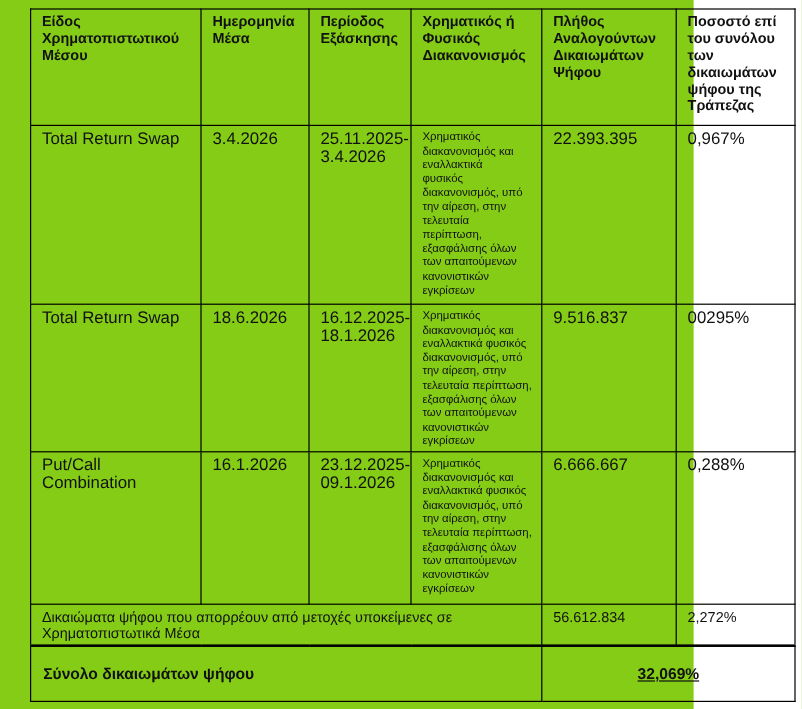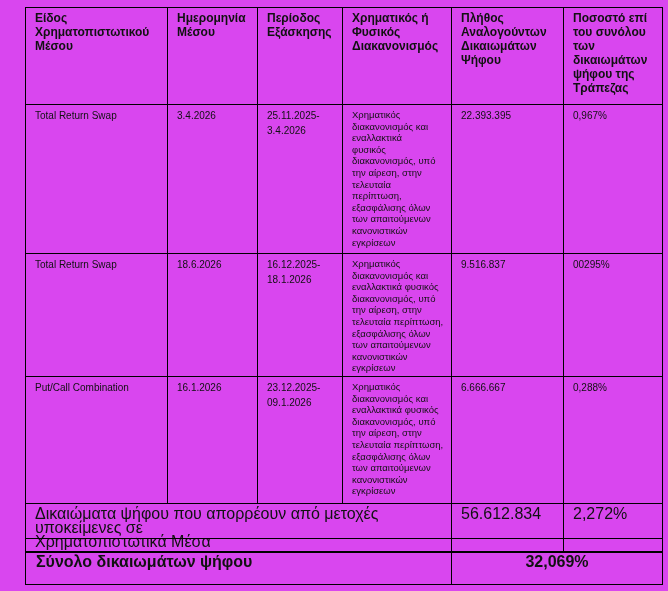--- a/index.html
+++ b/index.html
@@ -2,23 +2,23 @@
 <html><head>
 <meta charset="utf-8">
 <style>
   html, body {
     margin: 0;
     padding: 0;
     background: #ffffff;
   }
   .page {
     position: relative;
-    width: 668px;
+    width: 578px;
     height: 591px;
-    background: #d946ef;
+    background: #84cc16;
     font-family: "Liberation Sans", sans-serif;
     color: #111111;
   }
   table {
     border-collapse: collapse;
     table-layout: fixed;
   }
   .main-table {
     position: absolute;
     left: 25px;
@@ -36,57 +36,58 @@
     overflow: hidden;
     font-weight: normal;
   }
   .main-table thead th {
     font-weight: bold;
     font-size: 12px;
     line-height: 14px;
     height: 91px;
   }
   .main-table td {
-    font-size: 10px;
+    font-size: 14px;
     line-height: 15px;
   }
   .main-table td.settlement {
     font-size: 9.5px;
     line-height: 11.6px;
     padding-top: 4px;
   }
   tr.row-1 { height: 149px; }
   tr.row-2 { height: 121px; }
   tr.row-3 { height: 127px; }
   tr.summary-row { height: 28px; }
   tr.summary-row td {
-    font-size: 16px;
+    font-size: 12px;
     line-height: 14px;
     padding-top: 3px;
   }
   .total-table {
     position: absolute;
     left: 25px;
     top: 538px;
     width: 637px;
     height: 47px;
     border: 1px solid #000;
   }
   .total-table td {
     border: 1px solid #000;
     vertical-align: middle;
-    font-size: 16px;
+    font-size: 13px;
     font-weight: bold;
   }
   .total-table td.total-label-cell {
     padding-left: 10px;
     text-align: left;
   }
   .total-table td.total-value-cell {
     text-align: center;
+    text-decoration: underline;
   }
 </style>
 </head>
 <body>
 
 <div class="page">
 
   <table class="main-table">
     <colgroup>
       <col style="width:142px">
@@ -95,21 +96,21 @@
       <col style="width:109px">
       <col style="width:112px">
       <col style="width:99px">
     </colgroup>
     <thead>
       <tr>
         <th>Είδος
 Χρηματοπιστωτικού
 Μέσου</th>
         <th>Ημερομηνία
-Μέσου</th>
+Μέσα</th>
         <th>Περίοδος
 Εξάσκησης</th>
         <th>Χρηματικός ή
 Φυσικός
 Διακανονισμός</th>
         <th>Πλήθος
 Αναλογούντων
 Δικαιωμάτων
 Ψήφου</th>
         <th>Ποσοστό επί

